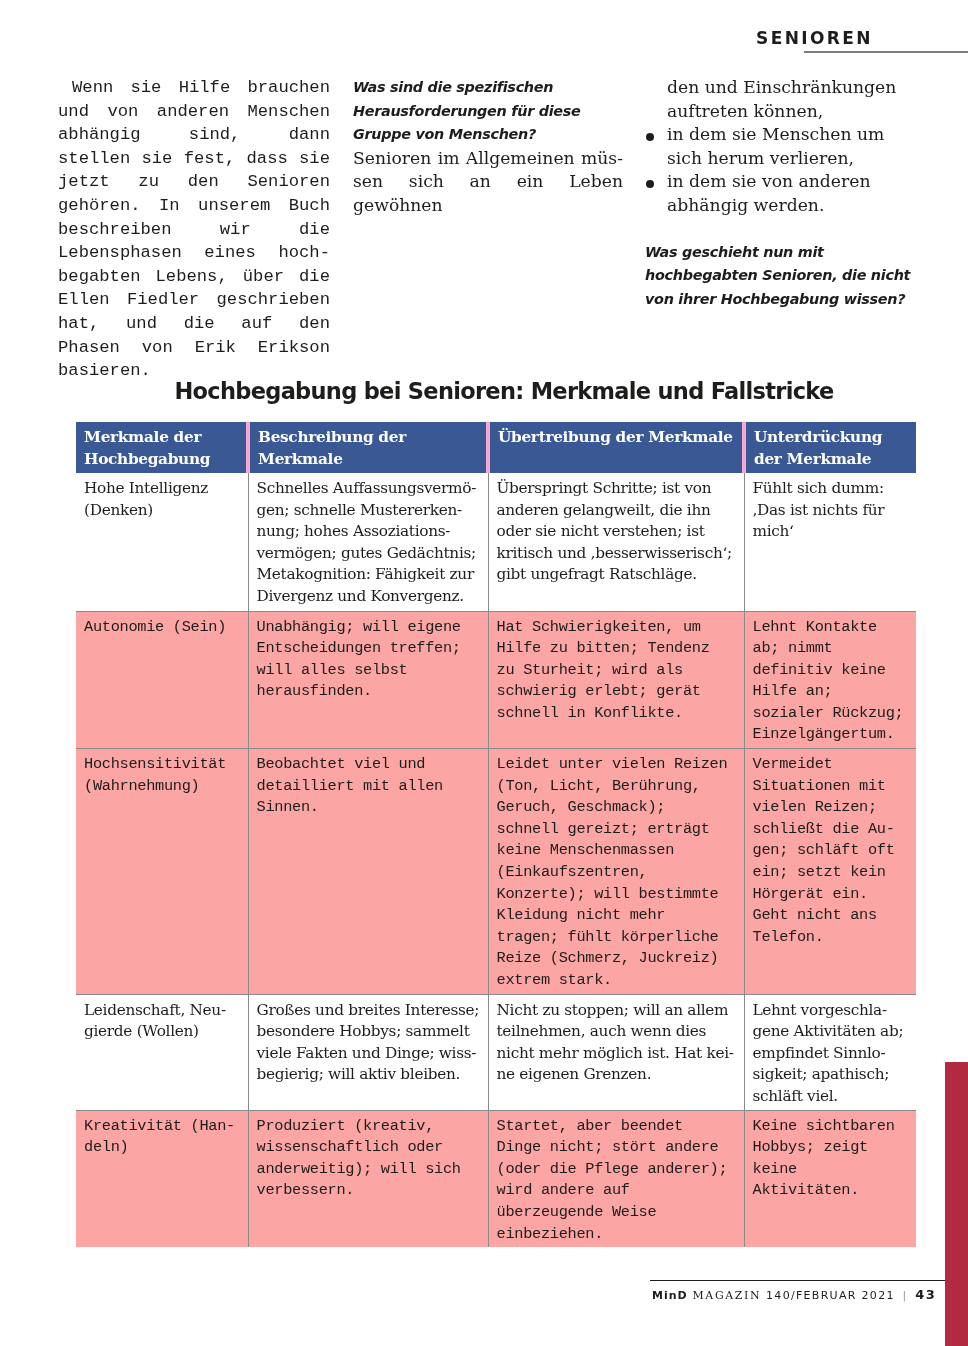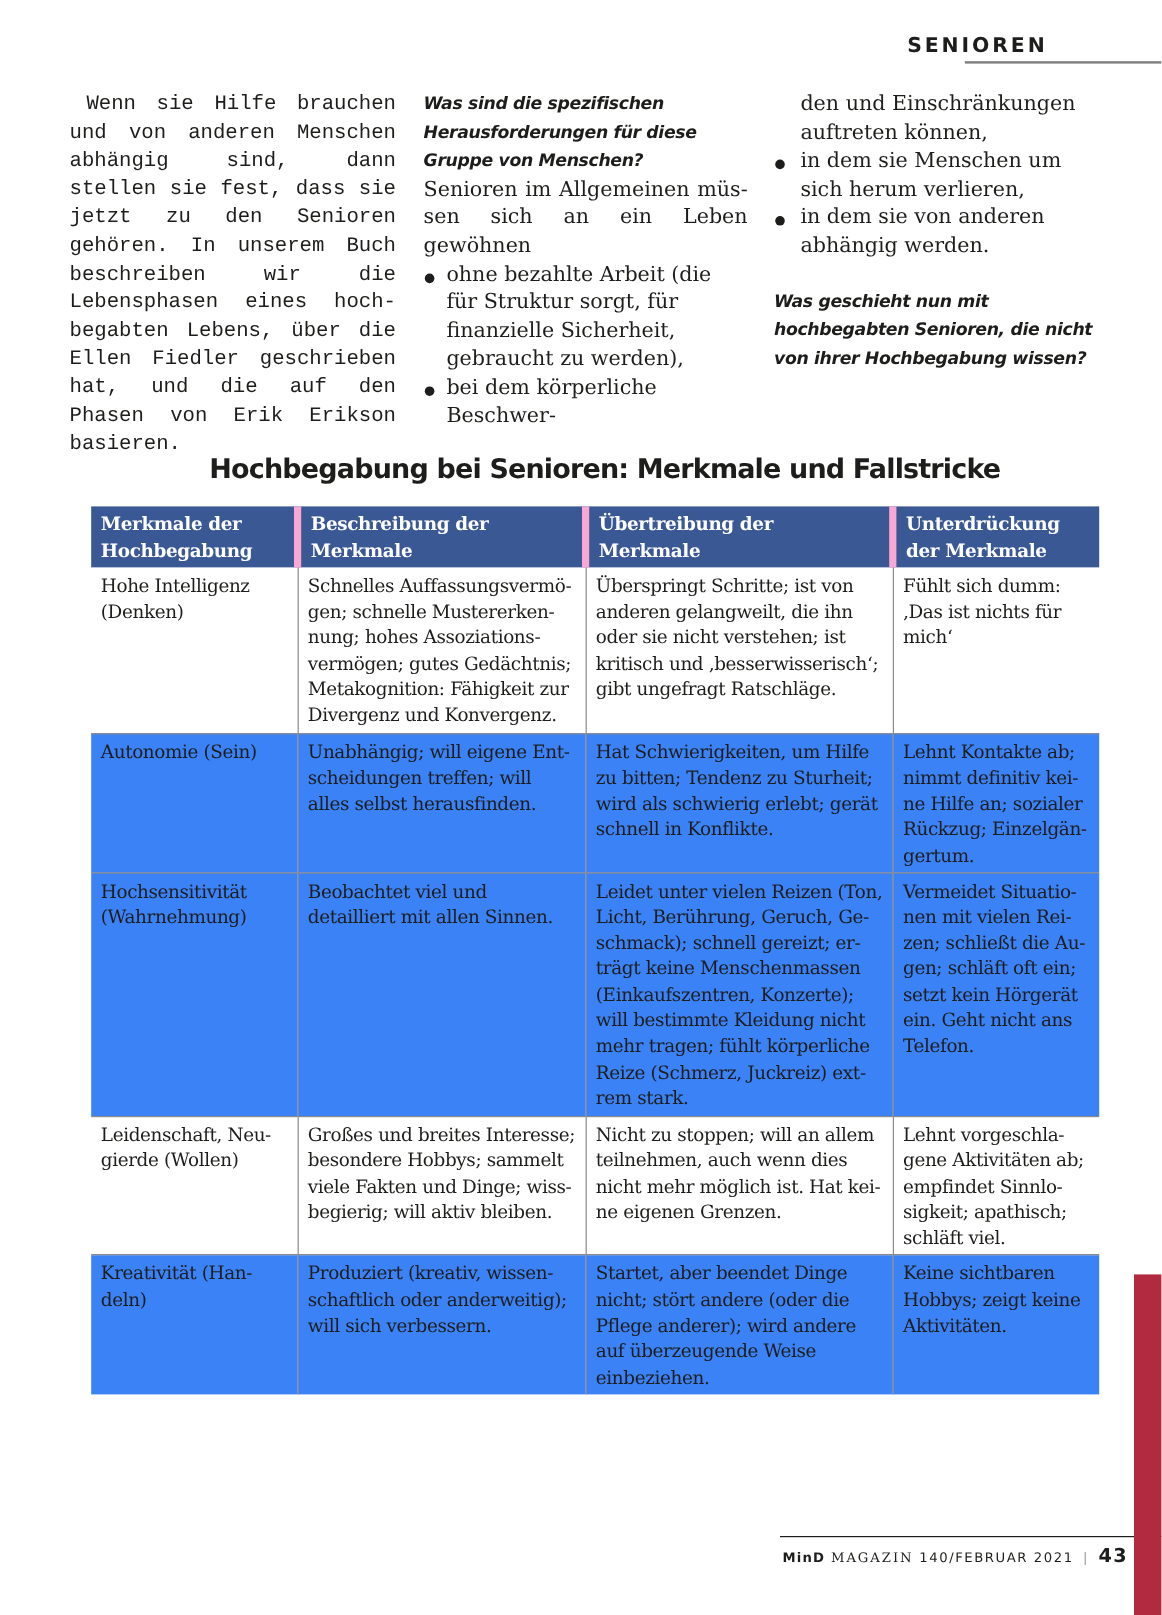--- a/index.html
+++ b/index.html
@@ -33,63 +33,59 @@
     position: absolute; left: 0; width: 1008px; top: 378px; text-align: center;
     font-family: "DejaVu Sans", "Liberation Sans", sans-serif; font-weight: bold; font-size: 22.5px;
     letter-spacing: -0.7px; color: #1d1d1b;
   }
   table.feat {
     position: absolute; left: 76px; top: 422px; width: 840px; border-collapse: collapse;
     font-size: 15.3px; line-height: 21.6px; table-layout: fixed;
   }
   table.feat th {
     background: #3a5894; color: #ffffff; text-align: left; vertical-align: top; font-weight: bold;
-    padding: 4px 8px 3px 8px; height: 44px; border-left: 6px solid #f9a8d4; border-right: 1px solid #e8e8e8;
+    padding: 4px 8px 3px 8px; height: 44px; border-left: 4px solid #f9a8d4; border-right: 1px solid #e8e8e8;
     font-size: 15.3px; line-height: 22px; letter-spacing: -0.3px;
   }
   table.feat th:first-child { border-left: none; }
   table.feat th:last-child { border-right: none; }
   table.feat td {
     vertical-align: top; padding: 5px 8px 2px 8px; border: 1.5px solid #8a8a8a; border-top: none;
     letter-spacing: -0.3px;
   }
   table.feat td:first-child { border-left: none; }
   table.feat td:last-child { border-right: none; }
   table.feat tr.odd td { background: #ffffff; }
-  table.feat tr.even td { background: #3b82f6; }
+  table.feat tr.even td { background: #fca5a5; font-family: Liberation Mono, monospace; }
   table.feat tr:last-child td { border-bottom: none; }
 
   .footer-rule { position: absolute; left: 650px; top: 1280px; width: 318px; height: 1px; background: #1d1d1b; }
   .footer {
     position: absolute; left: 652px; top: 1287px; font-size: 11px; letter-spacing: 1.3px; color: #1d1d1b;
     font-family: "DejaVu Sans", "Liberation Sans", sans-serif; white-space: nowrap;
   }
   .footer .brand { font-weight: bold; letter-spacing: 1px; }
   .footer .mag { font-family: "DejaVu Serif", "Liberation Serif", serif; letter-spacing: 1.6px; }
   .footer .sep { color: #999; margin: 0 3px; }
-  .footer .pg { font-weight: bold; font-size: 16px; }
+  .footer .pg { font-weight: bold; font-size: 13px; }
   .red-bar { position: absolute; left: 945px; top: 1062px; width: 23px; height: 284px; background: #b12a3f; }
 </style>
 </head>
 <body>
 
 <div class="section-label">SENIOREN</div>
 <div class="section-rule"></div>
 
 <div class="col col1">
   <p>Wenn sie Hilfe brauchen und von anderen Menschen abhängig sind, dann stellen sie fest, dass sie jetzt zu den Senioren gehören. In unserem Buch beschreiben wir die Lebensphasen eines hoch­begabten Lebens, über die Ellen Fiedler geschrieben hat, und die auf den Phasen von Erik Erikson basieren.</p>
 </div>
 
 <div class="col col2">
   <p class="q">Was sind die spezifischen Herausforderungen für diese Gruppe von Menschen?</p>
   <p style="text-align:justify">Senioren im Allgemeinen müs­sen sich an ein Leben gewöhnen</p>
-  <ul class="bl">
-    <li>ohne bezahlte Arbeit (die für Struktur sorgt, für finanzielle Sicherheit, gebraucht zu wer­den),</li>
-    <li>bei dem körperliche Beschwer-</li>
-  </ul>
 </div>
 
 <div class="col col3">
   <p class="cont">den und Einschränkungen auf­treten können,</p>
   <ul class="bl">
     <li>in dem sie Menschen um sich herum verlieren,</li>
     <li>in dem sie von anderen abhän­gig werden.</li>
   </ul>
   <p class="q">Was geschieht nun mit hochbegabten Senioren, die nicht von ihrer Hochbegabung wissen?</p>
 </div>

